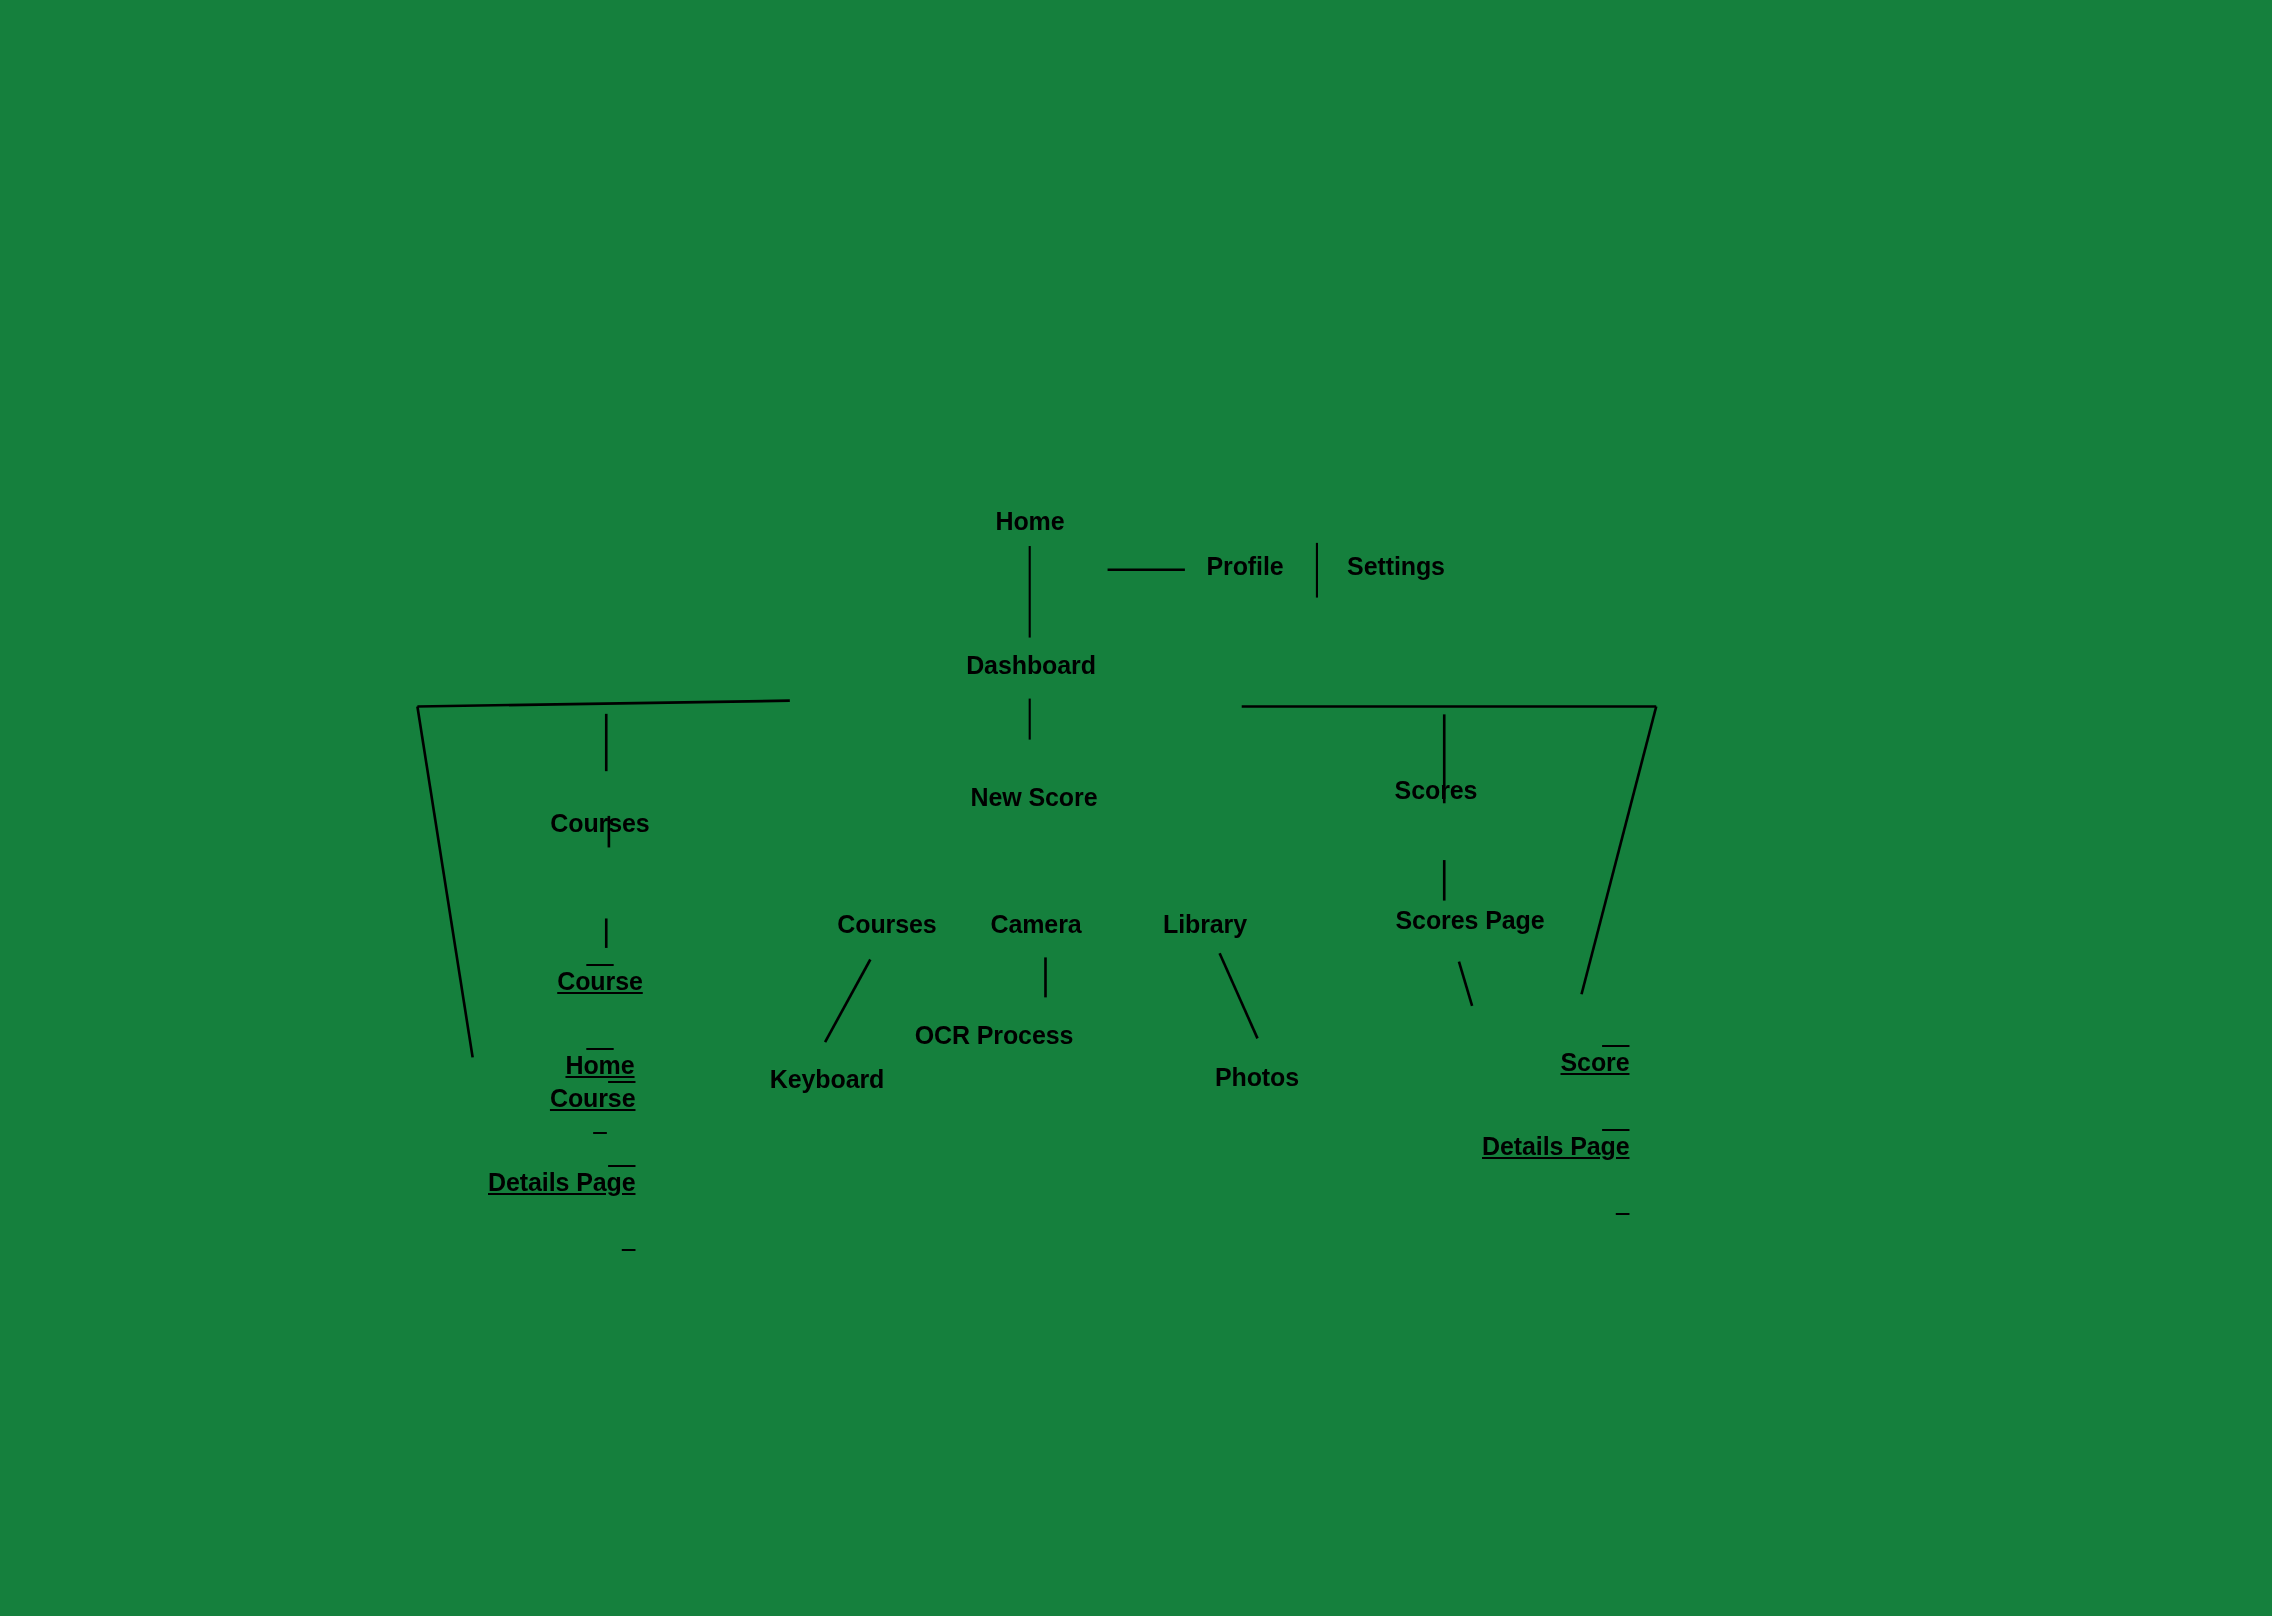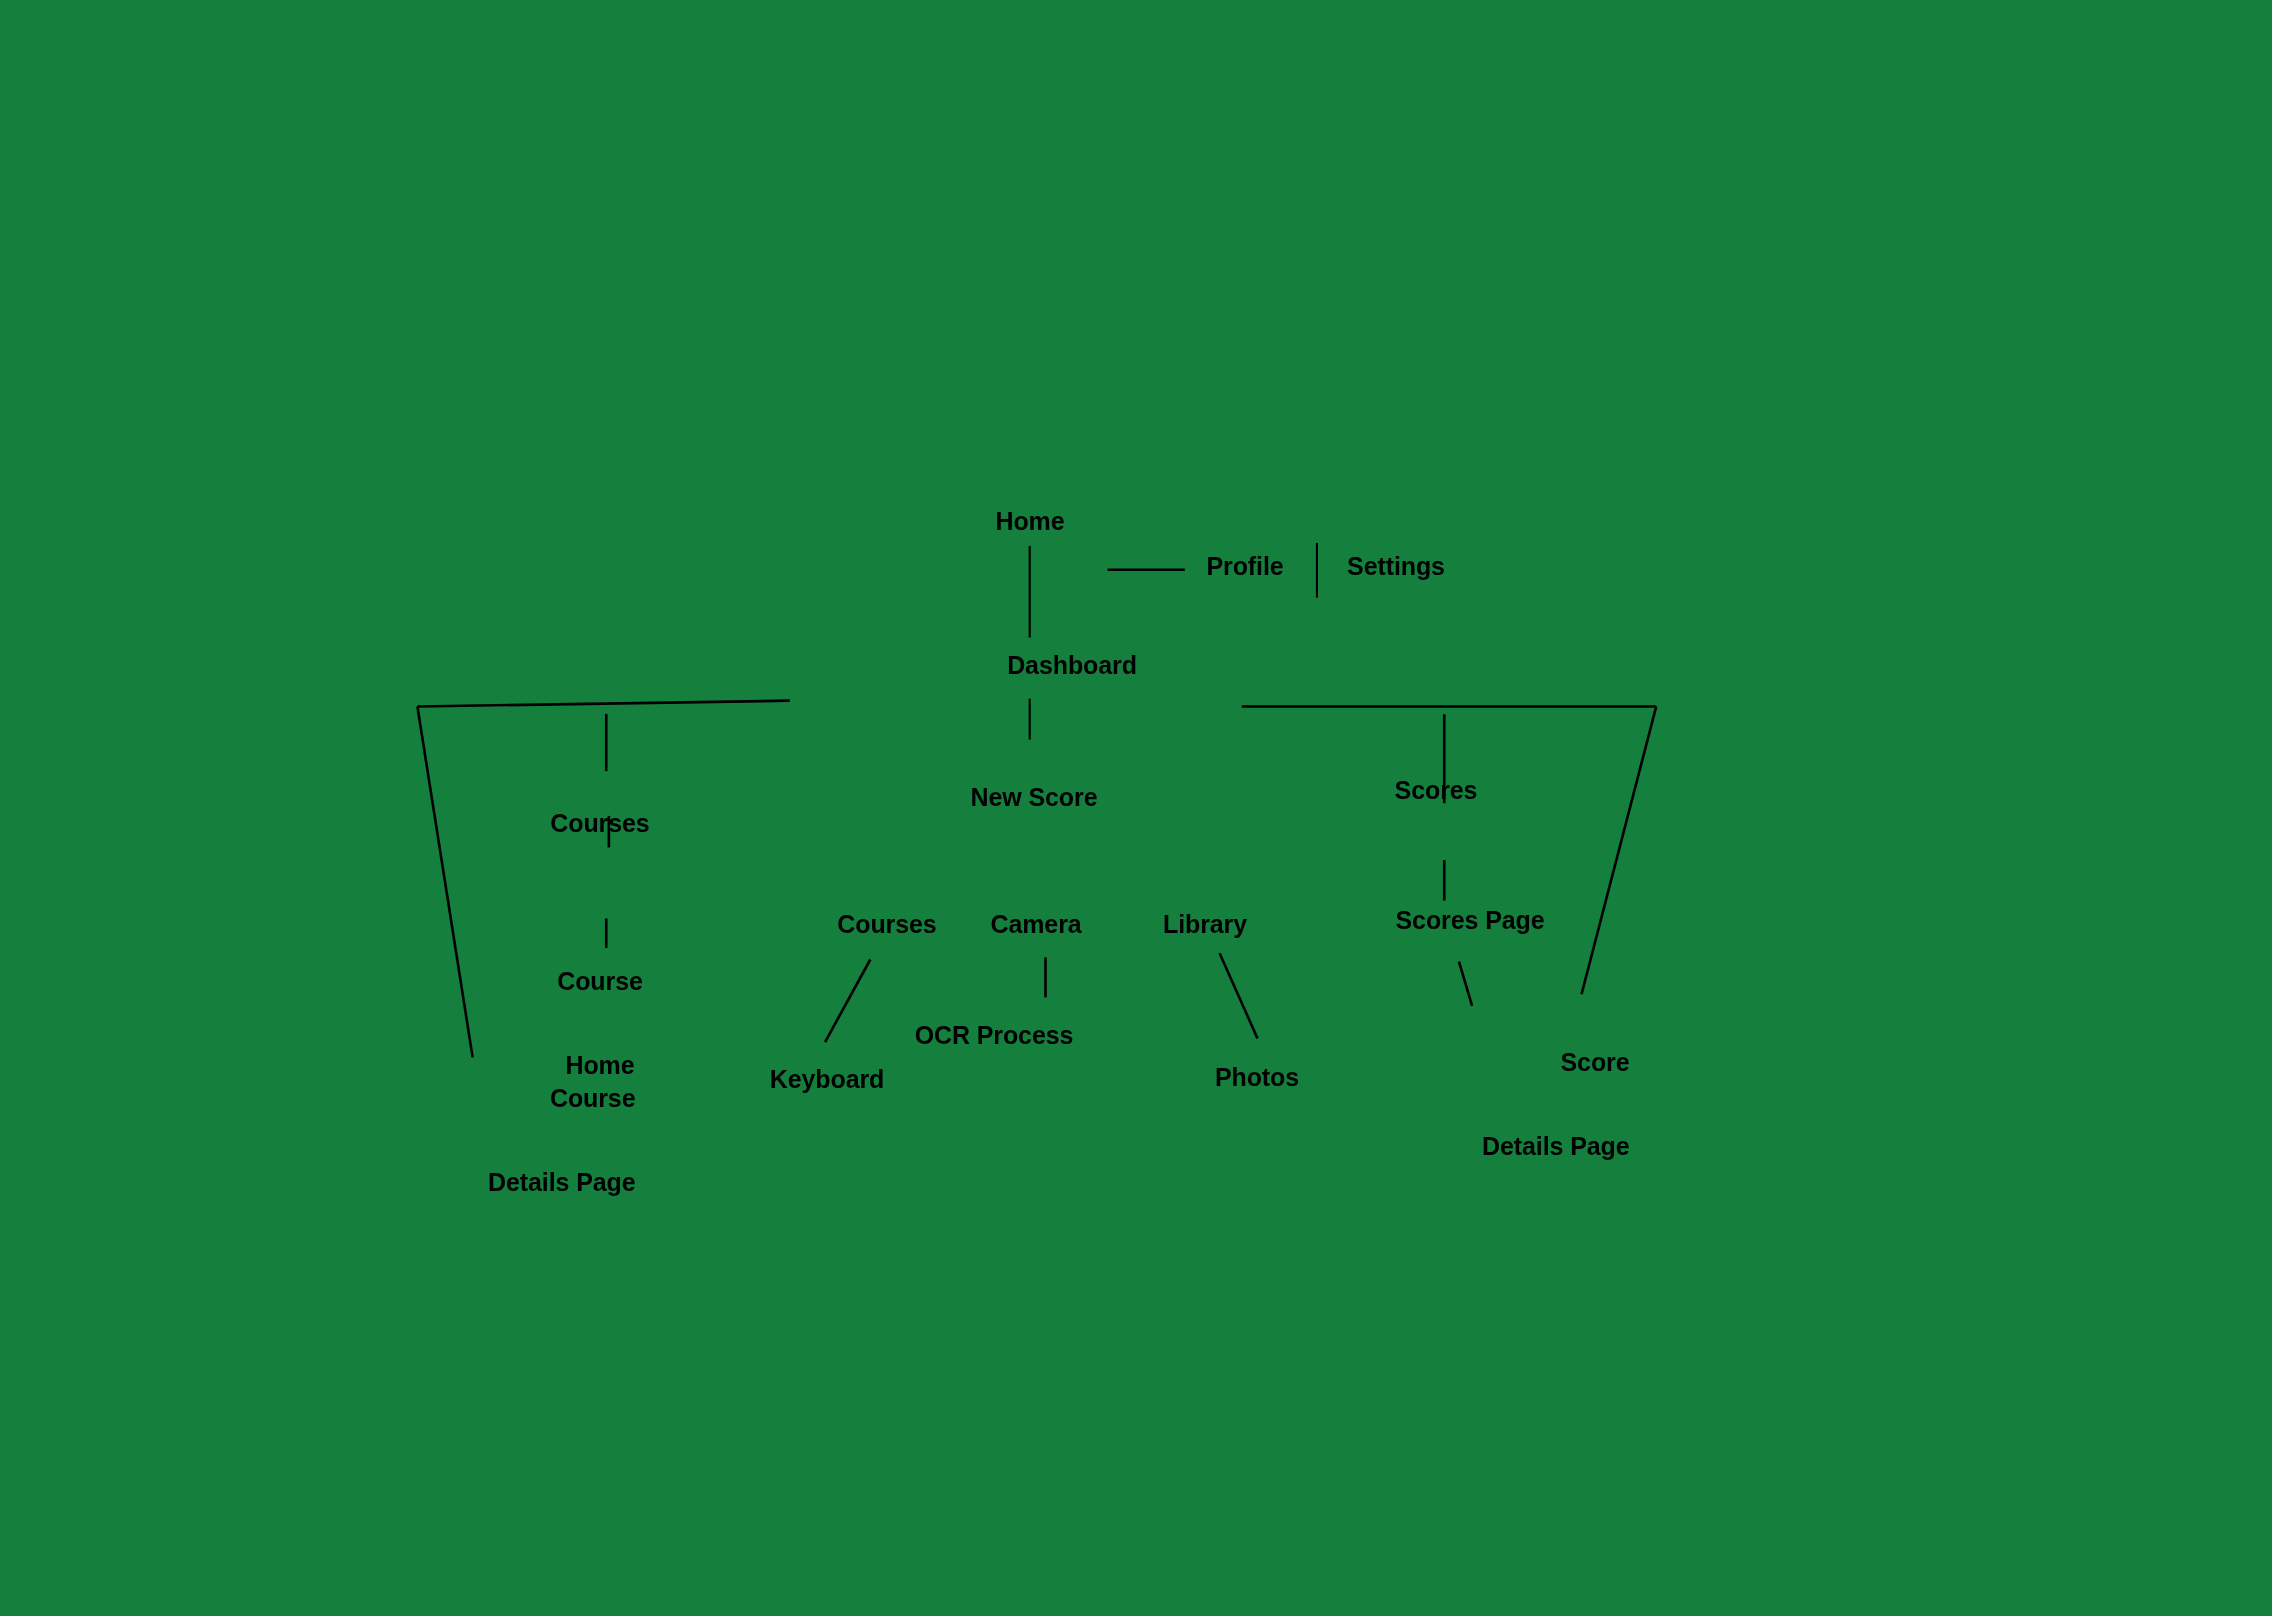--- a/index.html
+++ b/index.html
@@ -32,20 +32,21 @@
     letter-spacing: -0.1px;
     transform: translate(-50%, 0);
     text-align: center;
   }
   .node.lead {
     text-align: right;
     transform: translate(0, 0);
   }
   .node.two-line {
     line-height: 1.12;
+    text-decoration: underline;
   }
 </style>
 </head>
 <body>
 
 <div id="canvas">
 
   <svg id="edges" viewBox="0 0 4320 3072" xmlns="http://www.w3.org/2000/svg">
     <g stroke="#000000" fill="none" stroke-linecap="butt">
 
@@ -85,21 +86,21 @@
 
     </g>
   </svg>
 
   <div class="node" style="left:1030px; top:507px;">Home</div>
 
   <div class="node" style="left:1245px; top:552px;text-align:right;">Profile</div>
 
   <div class="node" style="left:1396px; top:552px;">Settings</div>
 
-  <div class="node" style="left:1031px; top:651px;margin-left:41px;">Dashboard</div>
+  <div class="node" style="left:1031px; top:651px;">Dashboard</div>
 
   <div class="node" style="left:1034px; top:783px;">New Score</div>
 
   <div class="node" style="left:600px; top:809px;">Courses</div>
 
   <div class="node two-line" style="left:600px; top:911px;">
     <div>Course</div>
     <div>Home</div>
   </div>
 

